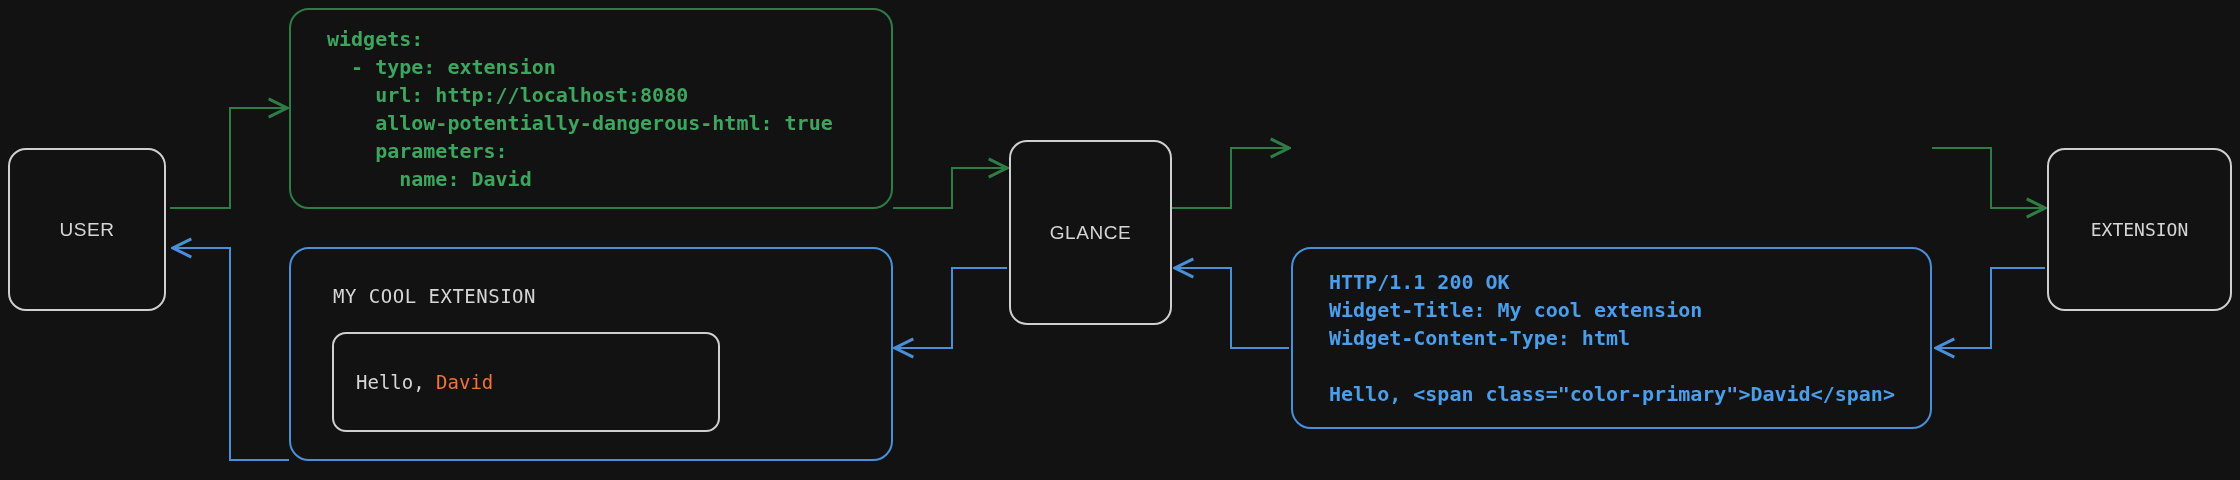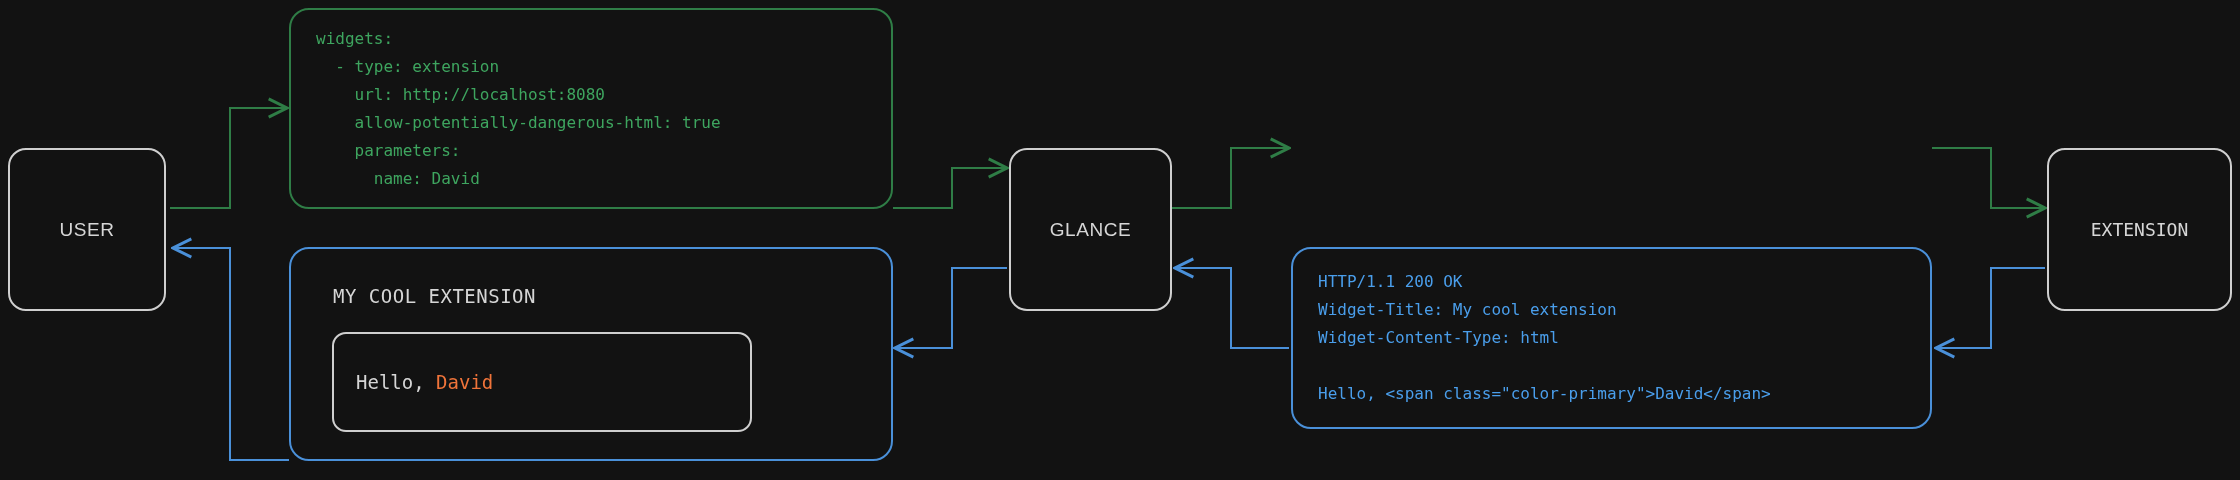--- a/index.html
+++ b/index.html
@@ -55,24 +55,25 @@
     display: flex;
     flex-direction: column;
     justify-content: center;
   }
   .bubble.blue {
     border-color: #4a90d9;
   }
   .code {
     white-space: pre;
     font-family: "DejaVu Sans Mono", "Liberation Mono", monospace;
-    font-size: 16px;
+    font-size: 20px;
     line-height: 28px;
     color: #3ea55f;
-    padding-left: 25px;
+    padding-left: 36px;
+    font-weight: bold;
   }
   .code.blue {
     color: #4a9eeb;
   }
   .panel-title {
     font-family: "DejaVu Sans Mono", "Liberation Mono", monospace;
     font-size: 19px;
     color: #d6d6d6;
     letter-spacing: 0.5px;
     padding-left: 42px;
@@ -126,21 +127,21 @@
 
     <path d="M 1007 268 L 952 268 L 952 348 L 895 348" fill="none" stroke="#4a90d9" stroke-width="2" marker-end="url(#arrow-blue)"></path>
 
     <path d="M 289 460 L 230 460 L 230 248 L 173 248" fill="none" stroke="#4a90d9" stroke-width="2" marker-end="url(#arrow-blue)"></path>
   </svg>
 
   <div class="node" style="left:8px; top:148px; width:158px; height:163px;">
     <span class="node-label">USER</span>
   </div>
 
-  <div class="node" style="left:1009px; top:148px; width:163px; height:163px;">
+  <div class="node" style="left:1009px; top:140px; width:163px; height:185px;">
     <span class="node-label">GLANCE</span>
   </div>
 
   <div class="node" style="left:2047px; top:148px; width:185px; height:163px;">
     <span class="node-label mono">EXTENSION</span>
   </div>
 
   <div class="bubble" style="left:289px; top:8px; width:604px; height:201px;">
     <div class="code">widgets:
   - type: extension
@@ -154,18 +155,18 @@
   <div class="bubble blue" style="left:1291px; top:247px; width:641px; height:182px;">
     <div class="code blue">HTTP/1.1 200 OK
 Widget-Title: My cool extension
 Widget-Content-Type: html
 
 Hello, &lt;span class="color-primary"&gt;David&lt;/span&gt;</div>
   </div>
 
   <div class="bubble blue" style="left:289px; top:247px; width:604px; height:214px; justify-content:flex-start;">
     <div class="panel-title" style="margin-top:36px;">MY COOL EXTENSION</div>
-    <div class="inner-card" style="left:41px; top:83px; width:420px; height:100px;">
+    <div class="inner-card" style="left:41px; top:83px; width:388px; height:100px;">
       <div class="inner-text"><span>Hello, </span><span class="accent">David</span></div>
     </div>
   </div>
 
 </div>
 
 </body></html>

